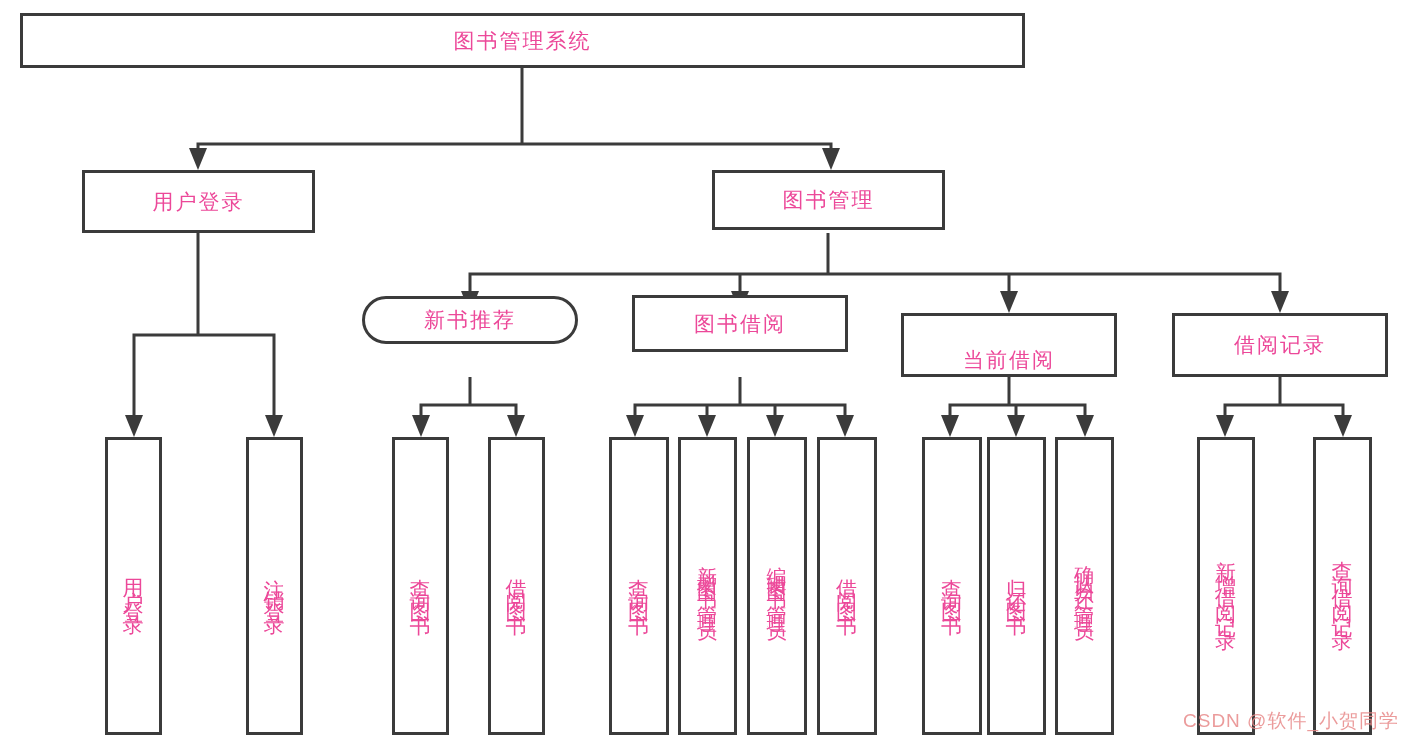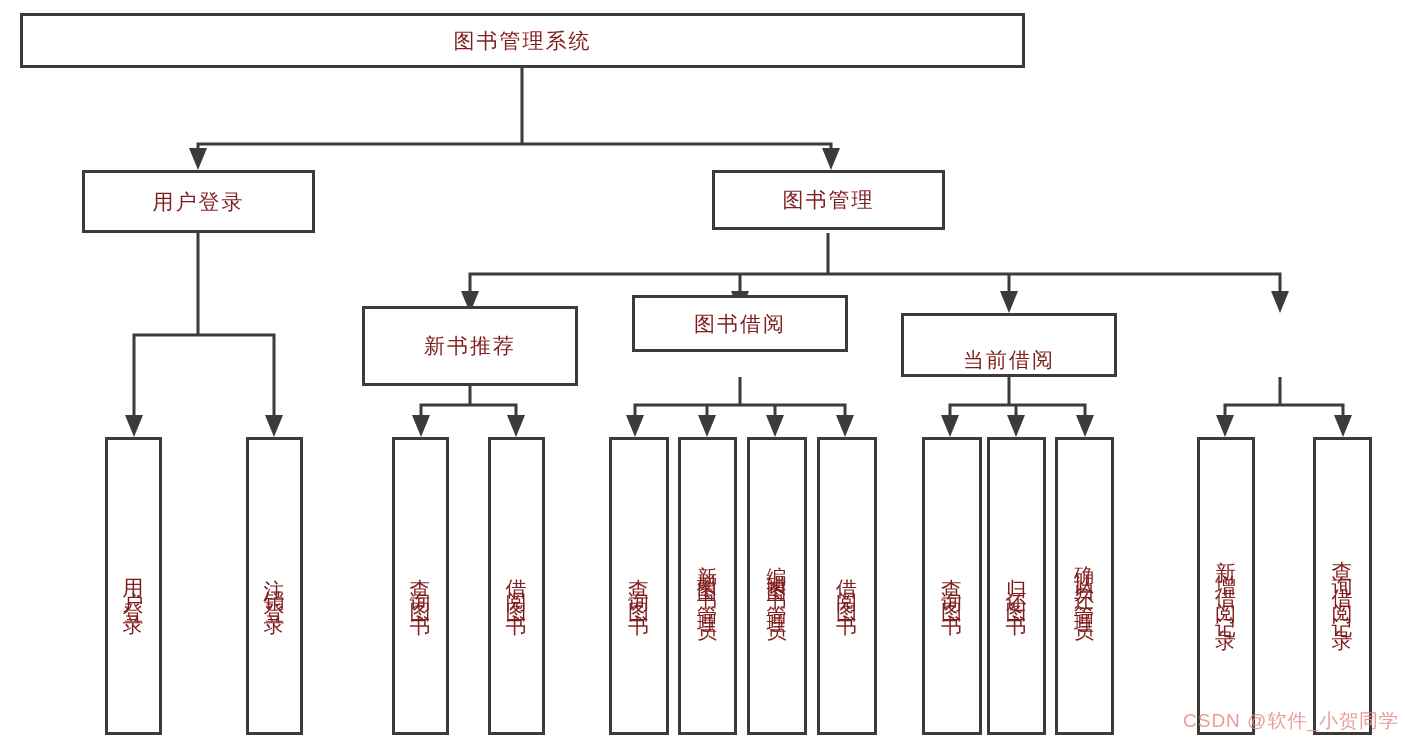--- a/index.html
+++ b/index.html
@@ -23,21 +23,21 @@
     height: 747px;
   }
   .box {
     position: absolute;
     box-sizing: border-box;
     border: 3px solid #3b3b3b;
     background: #ffffff;
     display: flex;
     align-items: center;
     justify-content: center;
-    color: #7f1d1d;
+    color: #ec4899;
   }
   .h-label {
     font-size: 21px;
     letter-spacing: 2px;
     white-space: nowrap;
   }
   .v-label {
     writing-mode: vertical-rl;
     text-orientation: mixed;
     font-size: 21px;
@@ -112,28 +112,31 @@
     <span class="h-label">图书管理系统</span>
   </div>
 
   <div class="box" style="left:82px; top:170px; width:233px; height:63px;">
     <span class="h-label">用户登录</span>
   </div>
   <div class="box" style="left:712px; top:170px; width:233px; height:60px;">
     <span class="h-label">图书管理</span>
   </div>
 
-  <div class="box" style="left:362px; top:306px; width:216px; height:80px;">
+  <div class="box" style="left:362px; top:296px; width:216px; height:48px;border-radius:30px;">
     <span class="h-label">新书推荐</span>
   </div>
   <div class="box" style="left:632px; top:295px; width:216px; height:57px;">
     <span class="h-label">图书借阅</span>
   </div>
   <div class="box" style="left:901px; top:313px; width:216px; height:64px;align-items:flex-end;">
     <span class="h-label">当前借阅</span>
+  </div>
+  <div class="box" style="left:1172px; top:313px; width:216px; height:64px;">
+    <span class="h-label">借阅记录</span>
   </div>
 
   <div class="box leaf" style="left:105px; width:57px;">
     <span class="v-label v4">用户登录</span>
   </div>
   <div class="box leaf" style="left:246px; width:57px;">
     <span class="v-label v4">注销登录</span>
   </div>
 
   <div class="box leaf" style="left:392px; width:57px;">

